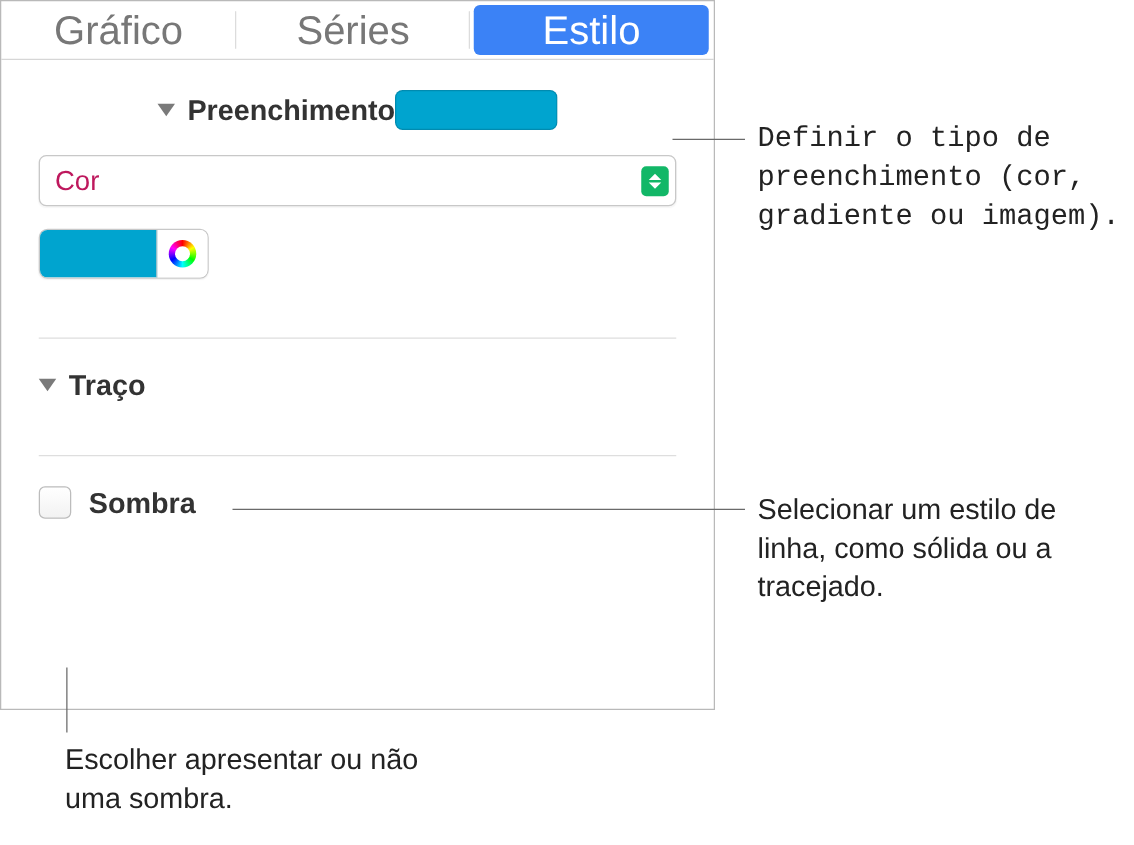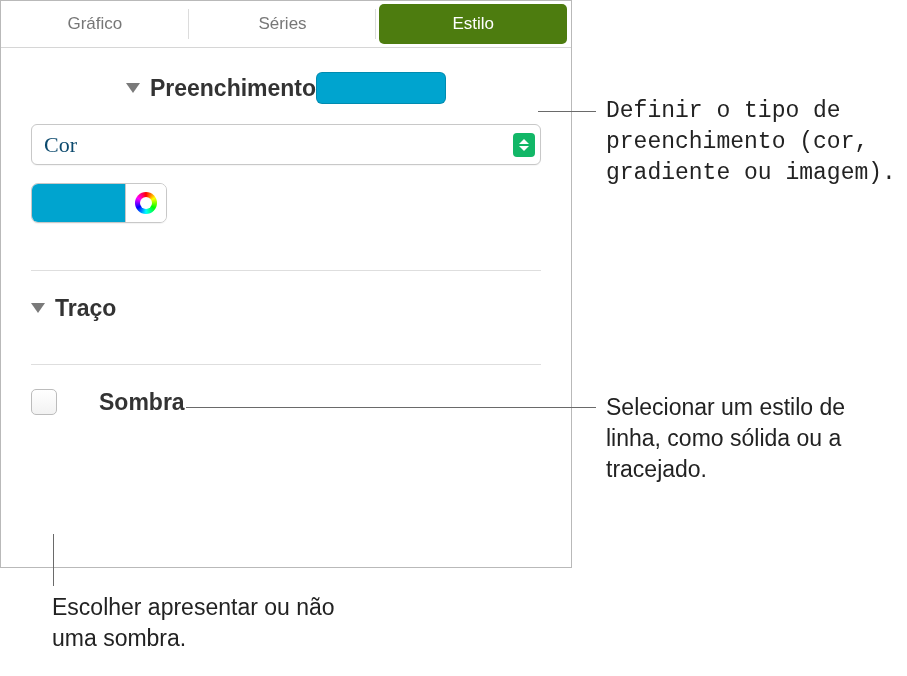--- a/index.html
+++ b/index.html
@@ -25,37 +25,37 @@
     display: flex;
     height: 47px;
     border-bottom: 1px solid #d6d6d6;
     align-items: stretch;
   }
   .tab {
     flex: 1;
     display: flex;
     align-items: center;
     justify-content: center;
-    font-size: 17px;
+    font-size: 32px;
     color: #777;
     position: relative;
     cursor: pointer;
     text-align: center;
   }
   .tab:not(:last-child)::after {
     content: "";
     position: absolute;
     right: 0;
     top: 8px;
     bottom: 8px;
     width: 1px;
     background: #dcdcdc;
   }
   .tab.active {
-    background: #4d7c0f;
+    background: #3b82f6;
     color: #fff;
     border-radius: 5px;
     margin: 3px 4px 3px 3px;
   }
   .tab.active::after { display:none; }
   .section {
     padding: 24px 30px 18px 30px;
   }
   .section-header {
     display: flex;
@@ -100,22 +100,21 @@
     border-radius: 6px;
     padding: 0 5px 0 12px;
     background: #fff;
     cursor: pointer;
     box-shadow: 0 1px 1px rgba(0,0,0,0.04);
   }
   .select.full { width: 100%; }
   .select.small { width: 144px; }
   .select-text {
     font-size: 22px;
-    color: #0c4a6e;
-    font-family: Liberation Serif, serif;
+    color: #be185d;
   }
   .popup-arrows {
     width: 22px; height: 24px;
     background: #12b767;
     border-radius: 4px;
     display: flex;
     flex-direction: column;
     align-items: center;
     justify-content: center;
     gap: 2px;
@@ -173,21 +172,21 @@
     align-items: center;
     gap: 14px;
   }
   .checkbox {
     width: 26px; height: 26px;
     border: 1px solid #bcbcbc;
     border-radius: 5px;
     background: linear-gradient(#fff, #f2f2f2);
     cursor: pointer;
   }
-  .shadow-label { font-weight: 600; font-size: 23px; margin-left: 28px; }
+  .shadow-label { font-weight: 600; font-size: 23px; }
 
   
   .callout {
     position: absolute;
     font-size: 23px;
     line-height: 1.35;
     color: #222;
   }
   .leader {
     position: absolute;

